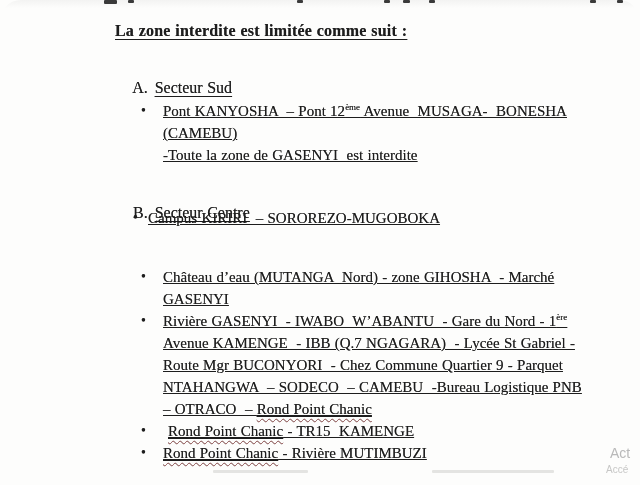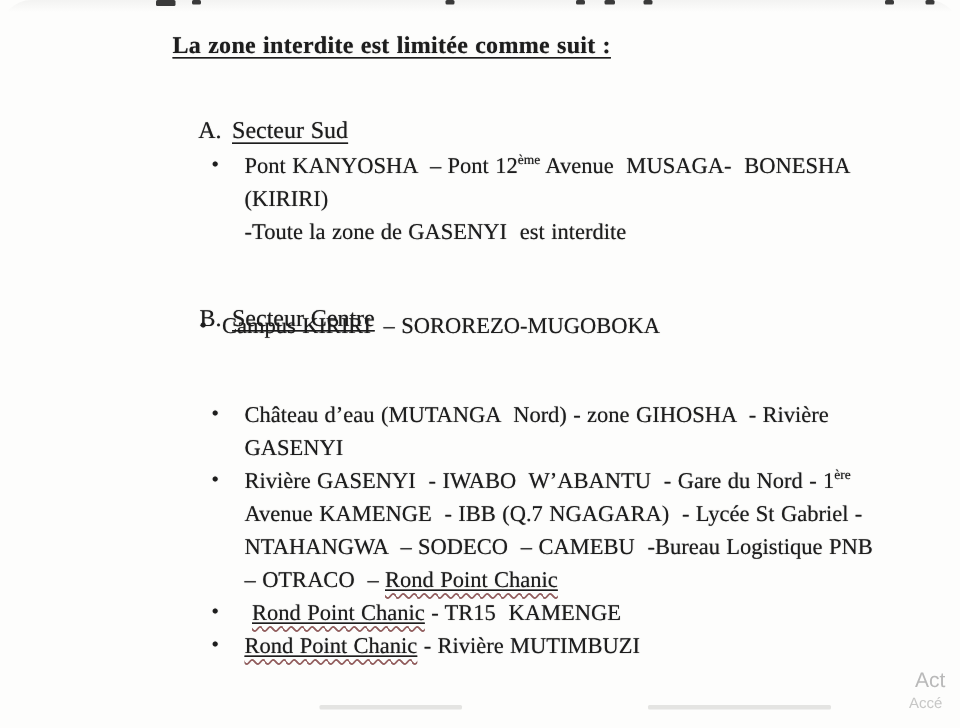--- a/index.html
+++ b/index.html
@@ -39,21 +39,21 @@
     margin-left: 7px;
   }
   .bullets { position: absolute; font-size: 15px; }
   .bullet { display: flex; align-items: flex-start; }
   .bullet .marker {
     width: 22px; flex: 0 0 22px;
     font-size: 14px; line-height: 22px;
     text-align: left; padding-left: 3px;
   }
   .bullet.tight .marker { width: 15px; flex: 0 0 15px; padding-left: 0; }
-  .bullet .lines { flex: 1; }
+  .bullet .lines { flex: 1; text-decoration: underline; }
   .line { line-height: 22px; white-space: pre-wrap; }
   sup { font-size: 9px; line-height: 0; }
   .rpc { text-decoration: underline; text-underline-offset: 2px; text-decoration-thickness: 1px; }
   .wavy { text-decoration: underline wavy rgba(186,84,84,0.55); text-underline-offset: 4px; text-decoration-thickness: 0.8px; }
   .pad5 { padding-left: 5px; }
   .artifact { position: absolute; background: #3a3a3a; border-radius: 1px; }
   .artifact.faint { background: #e4e4e2; }
   .watermark {
     position: absolute;
     font-family: "Liberation Sans", "DejaVu Sans", sans-serif;
@@ -83,21 +83,21 @@
 
   <div class="sec-heading doc-text" style="left:115px; top:61px;">
     <span class="lbl">A.</span><span class="hd">Secteur Sud</span>
   </div>
 
   <div class="bullets doc-text" style="left:138px; top:100px; width:460px;">
     <div class="bullet">
       <span class="marker">•</span>
       <div class="lines">
         <div class="line"><span>Pont KANYOSHA  – Pont 12</span><sup>ème</sup><span> Avenue  MUSAGA-  BONESHA</span></div>
-        <div class="line">(KIRIRI)</div>
+        <div class="line">(CAMEBU)</div>
         <div class="line">-Toute la zone de GASENYI  est interdite</div>
       </div>
     </div>
   </div>
 
   <div class="sec-heading doc-text" style="left:115px; top:186px;">
     <span class="lbl">B.</span><span class="hd">Secteur Centre</span>
   </div>
 
   <div class="bullets doc-text" style="left:133px; top:207px; width:470px;">
@@ -107,29 +107,30 @@
         <div class="line">Campus KIRIRI  – SOROREZO-MUGOBOKA</div>
       </div>
     </div>
   </div>
 
 
   <div class="bullets doc-text" style="left:138px; top:266px; width:470px;">
     <div class="bullet">
       <span class="marker">•</span>
       <div class="lines">
-        <div class="line">Château d’eau (MUTANGA  Nord) - zone GIHOSHA  - Rivière</div>
+        <div class="line">Château d’eau (MUTANGA  Nord) - zone GIHOSHA  - Marché</div>
         <div class="line">GASENYI</div>
       </div>
     </div>
     <div class="bullet">
       <span class="marker">•</span>
       <div class="lines">
         <div class="line"><span>Rivière GASENYI  - IWABO  W’ABANTU  - Gare du Nord - 1</span><sup>ère</sup></div>
         <div class="line">Avenue KAMENGE  - IBB (Q.7 NGAGARA)  - Lycée St Gabriel -</div>
+        <div class="line">Route Mgr BUCONYORI  - Chez Commune Quartier 9 - Parquet</div>
         <div class="line">NTAHANGWA  – SODECO  – CAMEBU  -Bureau Logistique PNB</div>
         <div class="line"><span>– OTRACO  – </span><span class="rpc"><span class="wavy">Rond Point Chanic</span></span></div>
       </div>
     </div>
     <div class="bullet">
       <span class="marker">•</span>
       <div class="lines">
         <div class="line pad5"><span class="rpc"><span class="wavy">Rond Point Chanic</span></span><span> - TR15  KAMENGE</span></div>
       </div>
     </div>

